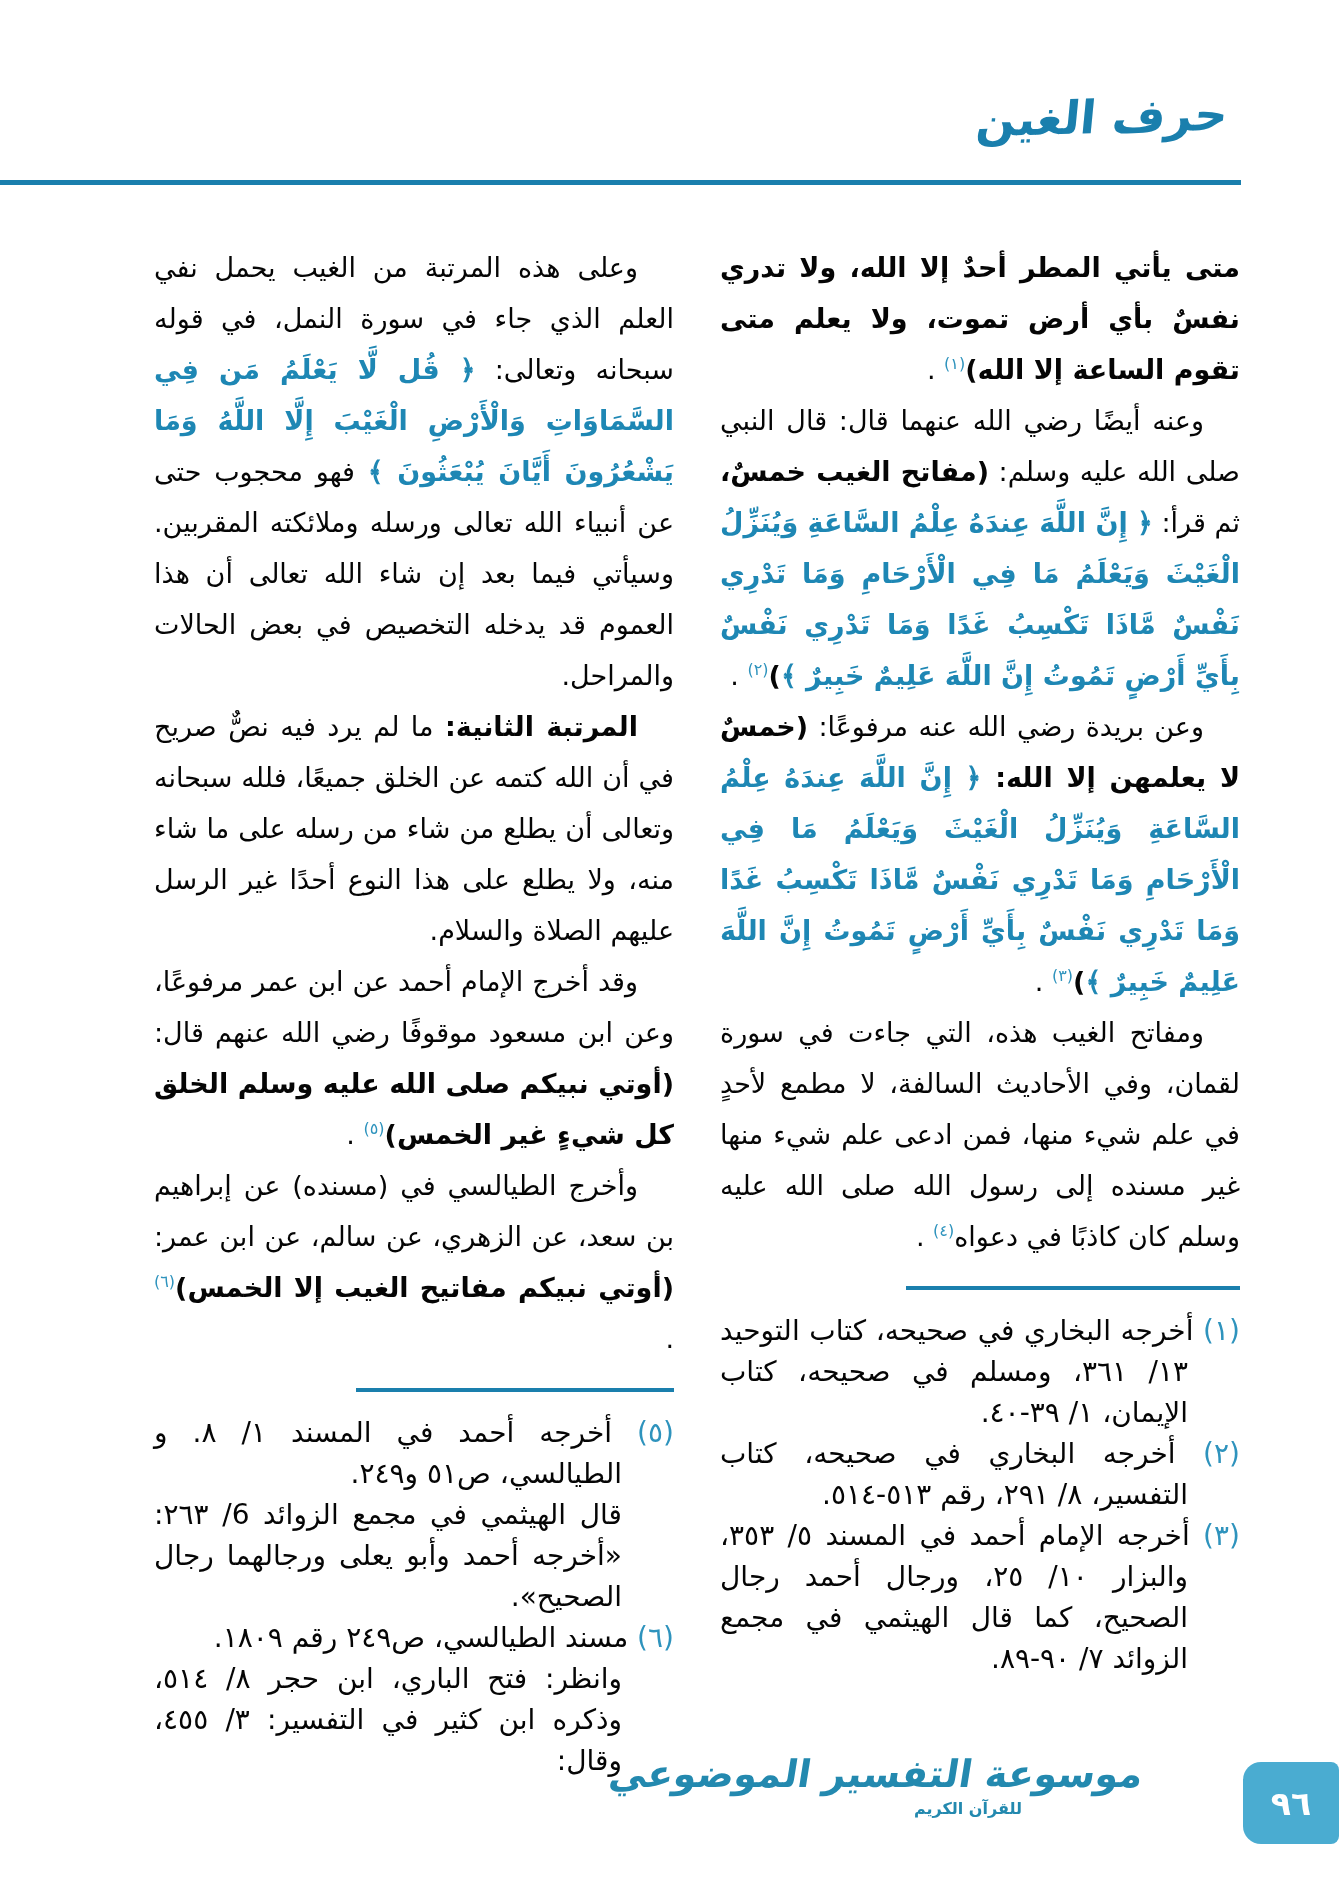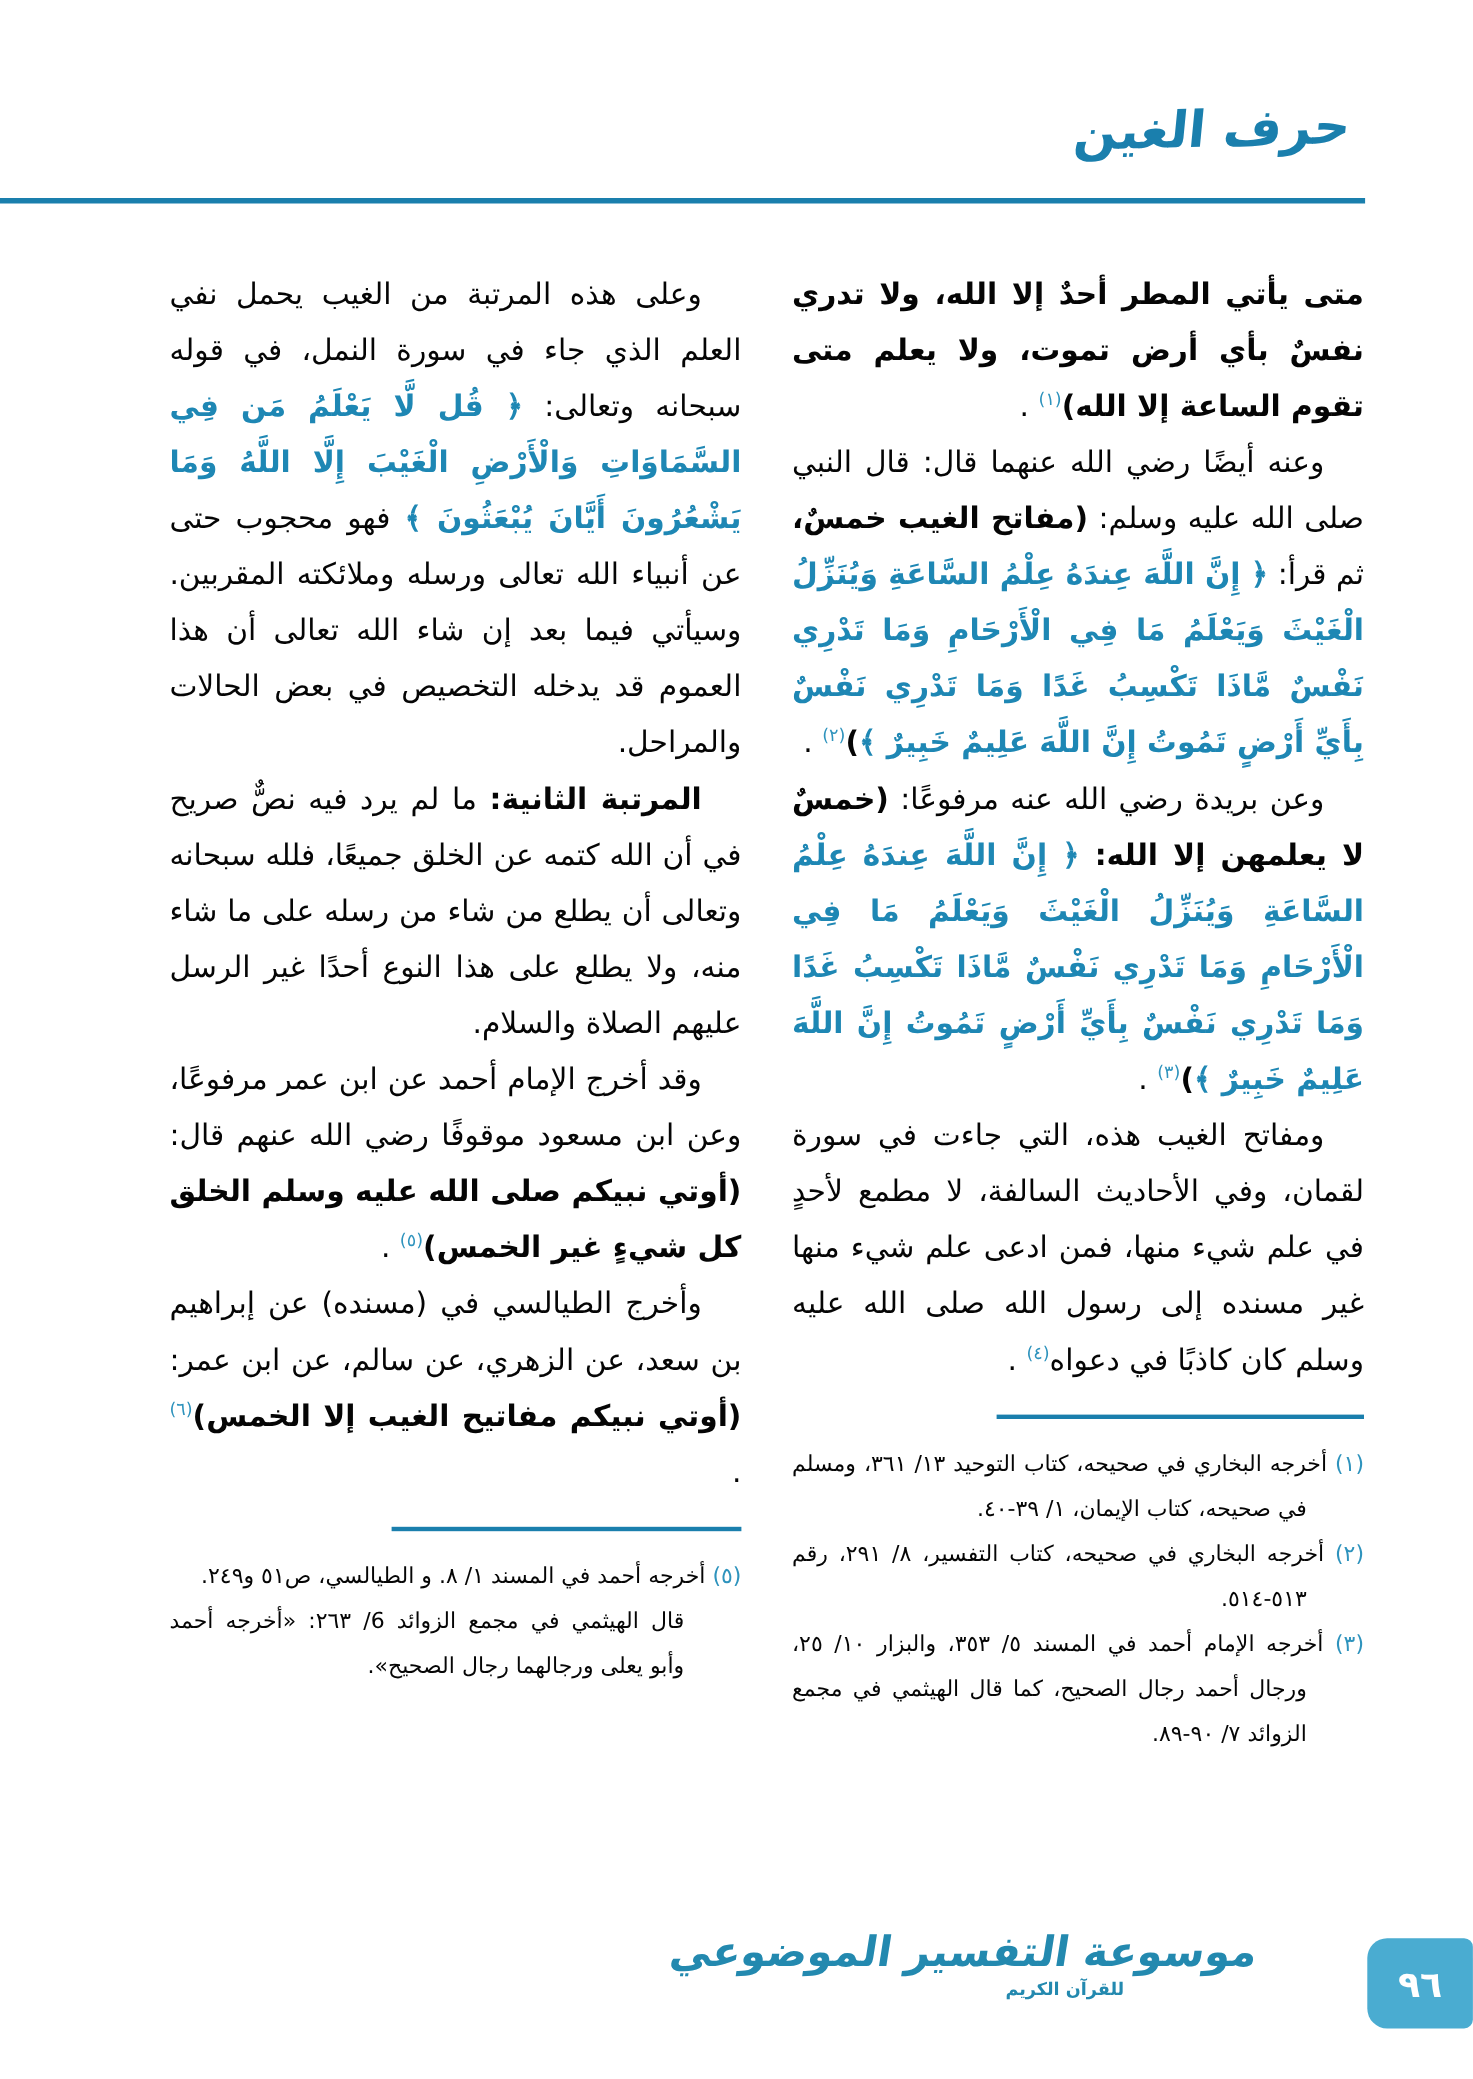--- a/index.html
+++ b/index.html
@@ -50,21 +50,21 @@
   .ref{
     color:var(--ref);
     font-size:16px;font-weight:400;
     vertical-align:super;line-height:0;
     letter-spacing:-1px;
   }
   
   .fn-sep{height:4px;background:var(--accent);margin:24px 0 20px;}
   .col-right .fn-sep{width:334px;}
   .col-left .fn-sep{width:318px;}
-  .fns{font-size:20px;line-height:41px;}
+  .fns{font-size:28px;line-height:41px;}
   .footnote{text-align:justify;}
   .fn-first{padding-right:52px;text-indent:-52px;}
   .fn-line{padding-right:52px;}
   .fn-marker{color:var(--ref);font-weight:400;}
   
   .logo{
     position:absolute;top:1752px;right:196px;width:350px;
     text-align:center;color:var(--logo);
   }
   .logo-l1{
@@ -118,20 +118,24 @@
           <div class="para indent"><span class="seg-lead">المرتبة الثانية:</span><span class="seg-text"> ما لم يرد فيه نصٌّ صريح في أن الله كتمه عن الخلق جميعًا، فلله سبحانه وتعالى أن يطلع من شاء من رسله على ما شاء منه، ولا يطلع على هذا النوع أحدًا غير الرسل عليهم الصلاة والسلام.</span></div>
           <div class="para indent"><span class="seg-text">وقد أخرج الإمام أحمد عن ابن عمر مرفوعًا، وعن ابن مسعود موقوفًا رضي الله عنهم قال: </span><span class="seg-hadith">(أوتي نبيكم صلى الله عليه وسلم الخلق كل شيءٍ غير الخمس)</span><span class="ref">(٥)</span><span class="seg-text"> .</span></div>
           <div class="para indent"><span class="seg-text">وأخرج الطيالسي في (مسنده) عن إبراهيم بن سعد، عن الزهري، عن سالم، عن ابن عمر: </span><span class="seg-hadith">(أوتي نبيكم مفاتيح الغيب إلا الخمس)</span><span class="ref">(٦)</span><span class="seg-text"> .</span></div>
         </div>
       <div class="fn-sep"></div>
       <div class="fns">
           <div class="footnote">
             <div class="fn-first"><span class="fn-marker">(٥) </span>أخرجه أحمد في المسند ١/ ٨. و الطيالسي، ص٥١ و٢٤٩.</div>
             <div class="fn-line">قال الهيثمي في مجمع الزوائد 6/ ٢٦٣: «أخرجه أحمد وأبو يعلى ورجالهما رجال الصحيح».</div>
           </div>
+          <div class="footnote">
+            <div class="fn-first"><span class="fn-marker">(٦) </span>مسند الطيالسي، ص٢٤٩ رقم ١٨٠٩.</div>
+            <div class="fn-line">وانظر: فتح الباري، ابن حجر ٨/ ٥١٤، وذكره ابن كثير في التفسير: ٣/ ٤٥٥، وقال:</div>
+          </div>
         </div>
     </div>
   </div>
 
   <div class="logo">
     <div class="logo-l1">موسوعة التفسير الموضوعي</div>
     <div class="logo-l2">للقرآن الكريم</div>
   </div>
 
   <div class="page-pill">

